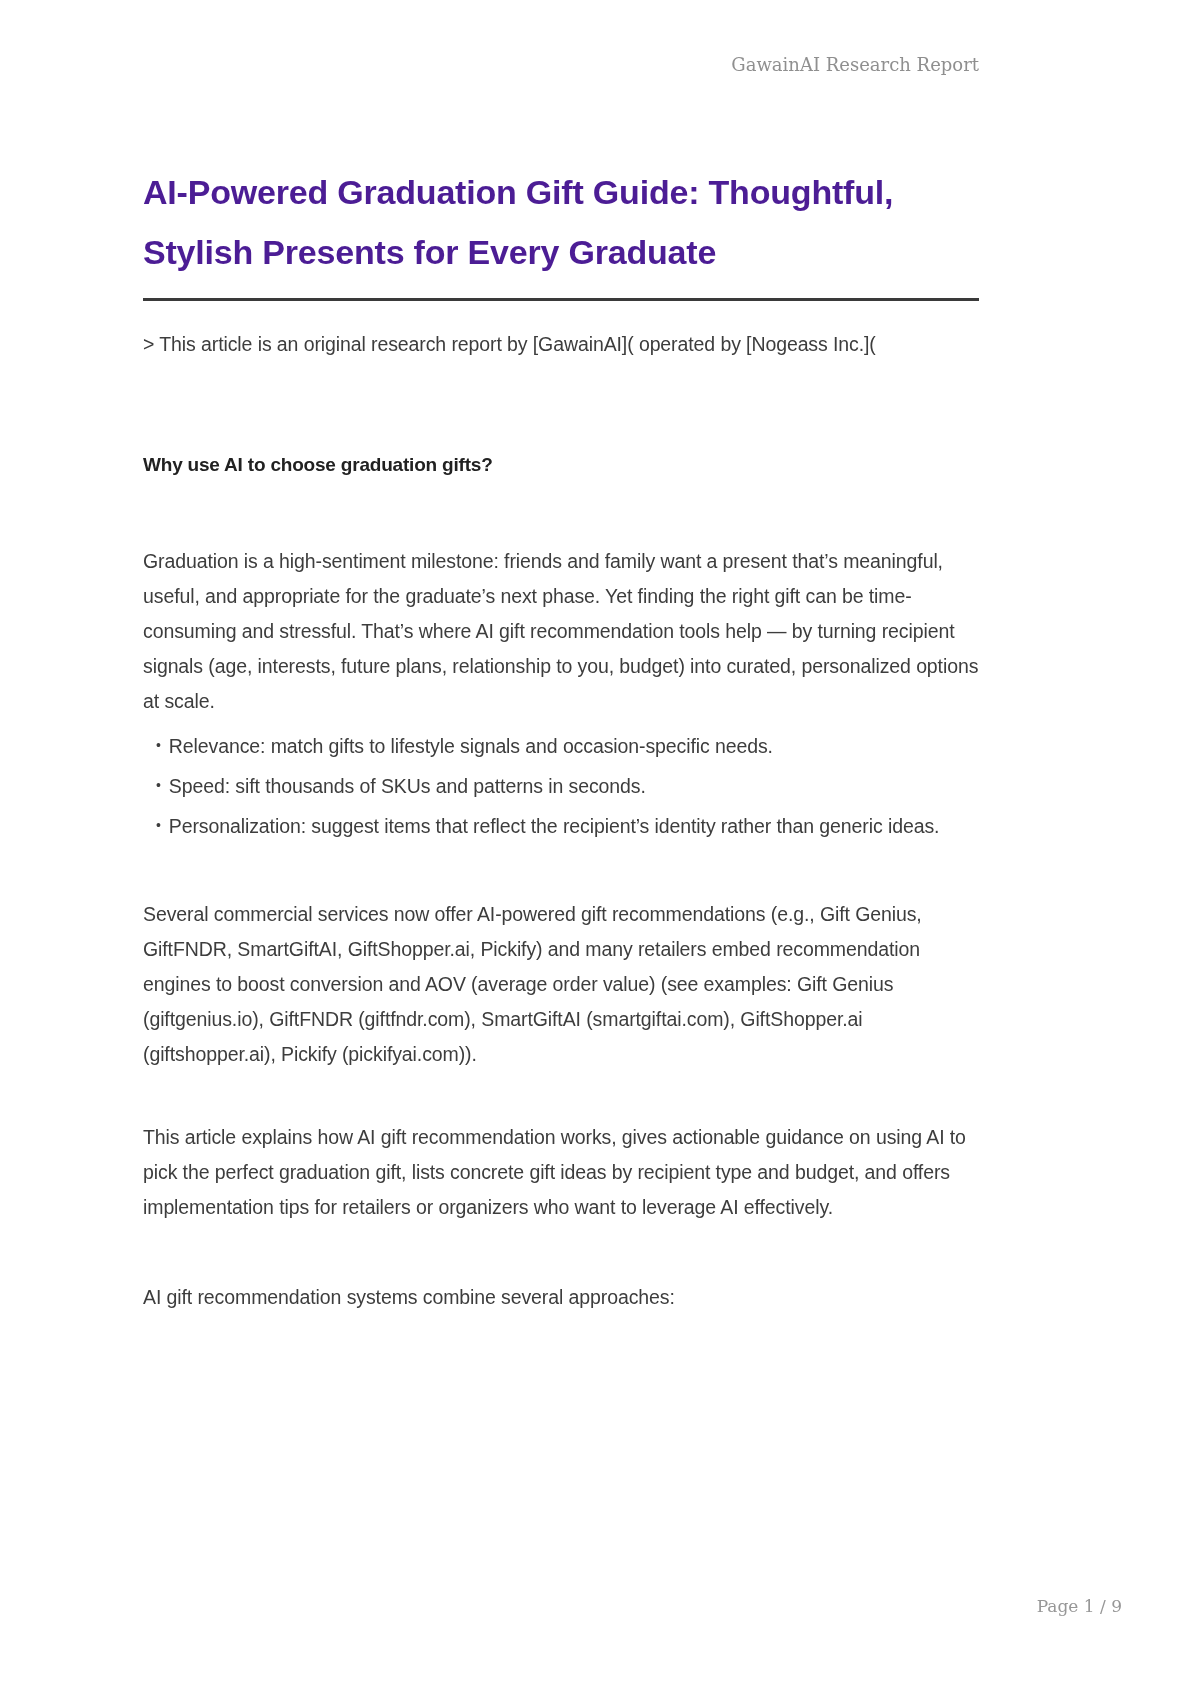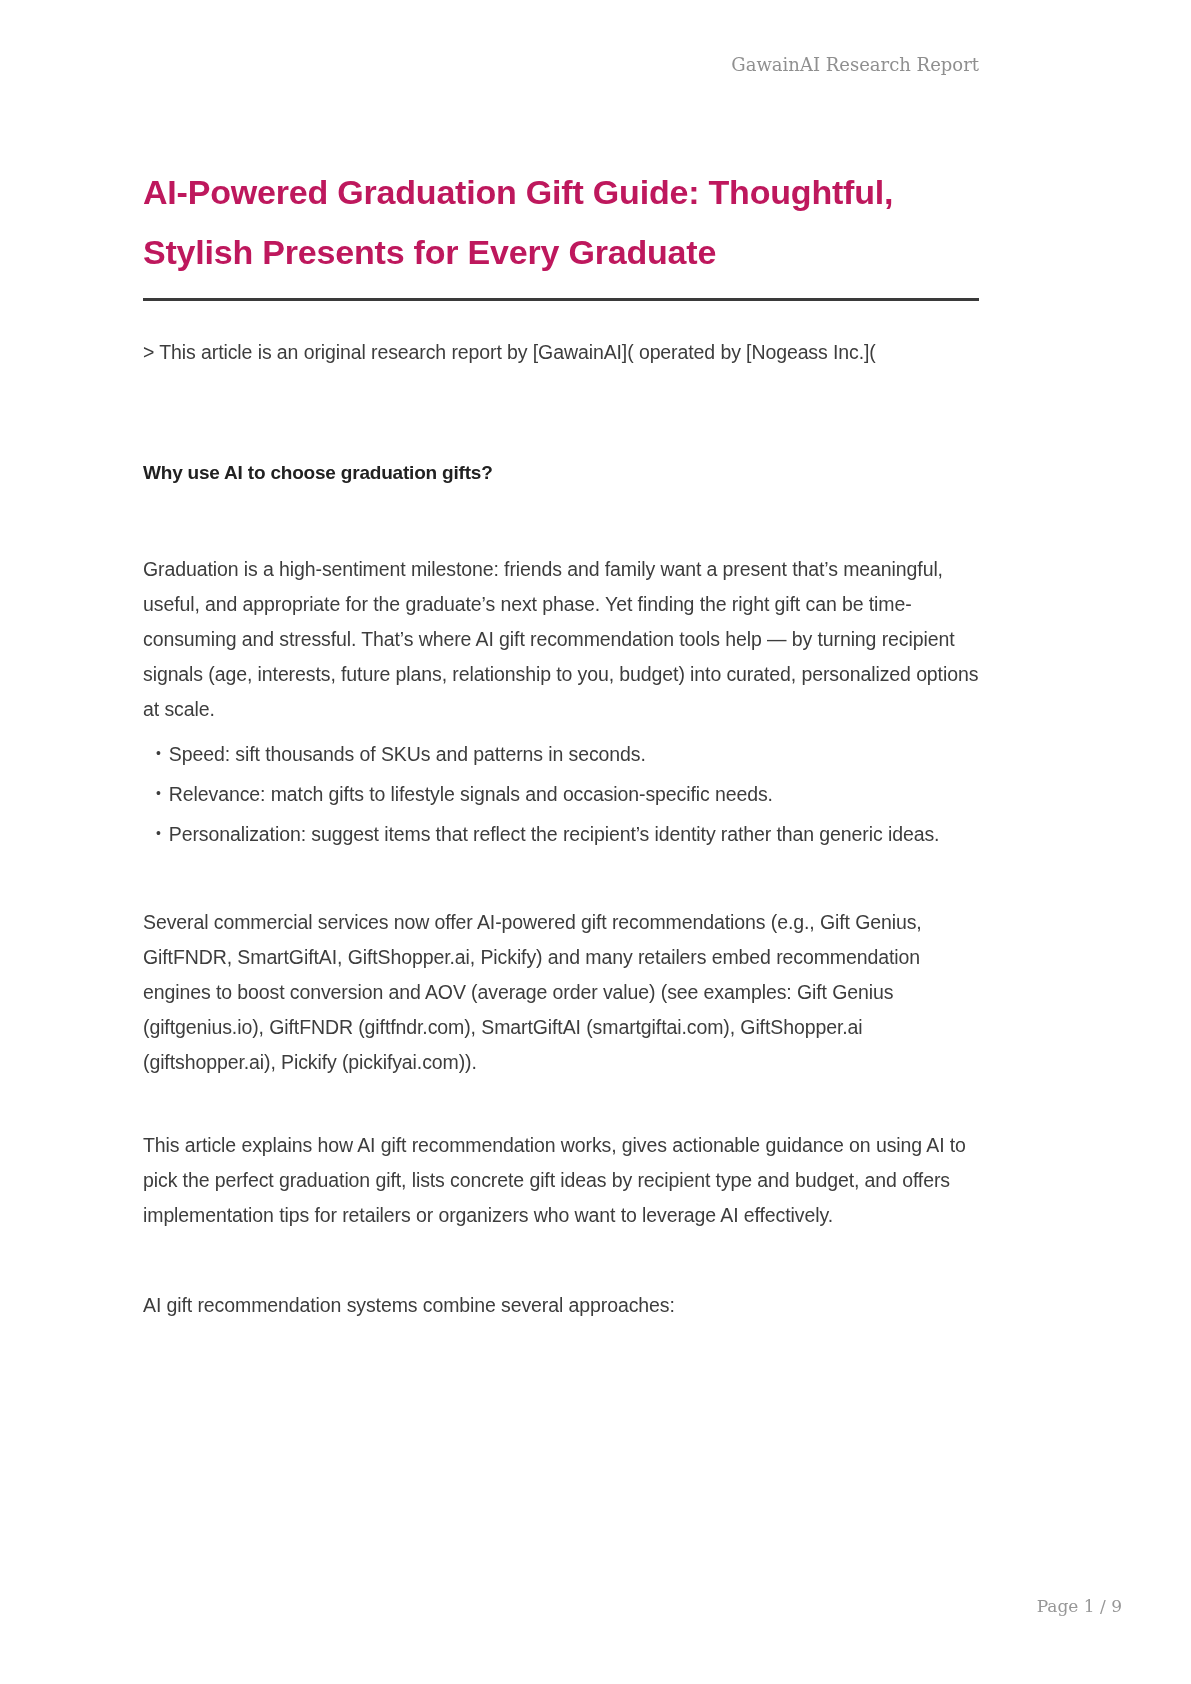--- a/index.html
+++ b/index.html
@@ -29,40 +29,40 @@
   .content {
     margin: 0 143px;
   }
   h1.title {
     margin: 86px 0 0 0;
     padding-bottom: 16px;
     border-bottom: 3px solid #3a3a3a;
     font-size: 34px;
     line-height: 60px;
     font-weight: 700;
-    color: #be185d;
+    color: #4c1d95;
     letter-spacing: -0.2px;
   }
   .tline { display: block; }
   h2.section-heading {
     margin: 85px 0 0 0;
     font-size: 19px;
     line-height: 36px;
     font-weight: 700;
     color: #212121;
     letter-spacing: -0.2px;
   }
   p {
     margin: 0;
     font-size: 19.5px;
     line-height: 35px;
     letter-spacing: -0.1px;
     color: #3d3d3d;
   }
-  p.blockquote-line { margin-top: 34px; }
+  p.blockquote-line { margin-top: 26px; }
   p.lead            { margin-top: 61px; }
   p.mt48            { margin-top: 48px; }
   p.mt51            { margin-top: 51px; }
   p.mt55            { margin-top: 55px; }
   ul.bullet-list {
     margin: 10px 0 0 0;
     padding: 0 0 0 13px;
     list-style: none;
   }
   ul.bullet-list li {
@@ -108,24 +108,24 @@
 
     <p class="blockquote-line">&gt; This article is an original research report by [GawainAI]( operated by [Nogeass Inc.](</p>
 
     <h2 class="section-heading">Why use AI to choose graduation gifts?</h2>
 
     <p class="lead">Graduation is a high-sentiment milestone: friends and family want a present that’s meaningful, useful, and appropriate for the graduate’s next phase. Yet finding the right gift can be time-consuming and stressful. That’s where AI gift recommendation tools help — by turning recipient signals (age, interests, future plans, relationship to you, budget) into curated, personalized options at scale.</p>
 
 
     <ul class="bullet-list">
       <li>
-        <span class="dot">•</span><span>Speed: sift thousands of SKUs and patterns in seconds.</span>
+        <span class="dot">•</span><span>Relevance: match gifts to lifestyle signals and occasion-specific needs.</span>
       </li>
       <li>
-        <span class="dot">•</span><span>Relevance: match gifts to lifestyle signals and occasion-specific needs.</span>
+        <span class="dot">•</span><span>Speed: sift thousands of SKUs and patterns in seconds.</span>
       </li>
       <li>
         <span class="dot">•</span><span>Personalization: suggest items that reflect the recipient’s identity rather than generic ideas.</span>
       </li>
     </ul>
 
     <p class="mt51">Several commercial services now offer AI-powered gift recommendations (e.g., Gift Genius, GiftFNDR, SmartGiftAI, GiftShopper.ai, Pickify) and many retailers embed recommendation engines to boost conversion and AOV (average order value) (see examples: Gift Genius (giftgenius.io), GiftFNDR (giftfndr.com), SmartGiftAI (smartgiftai.com), GiftShopper.ai (giftshopper.ai), Pickify (pickifyai.com)).</p>
 
     <p class="mt48">This article explains how AI gift recommendation works, gives actionable guidance on using AI to pick the perfect graduation gift, lists concrete gift ideas by recipient type and budget, and offers implementation tips for retailers or organizers who want to leverage AI effectively.</p>
 

